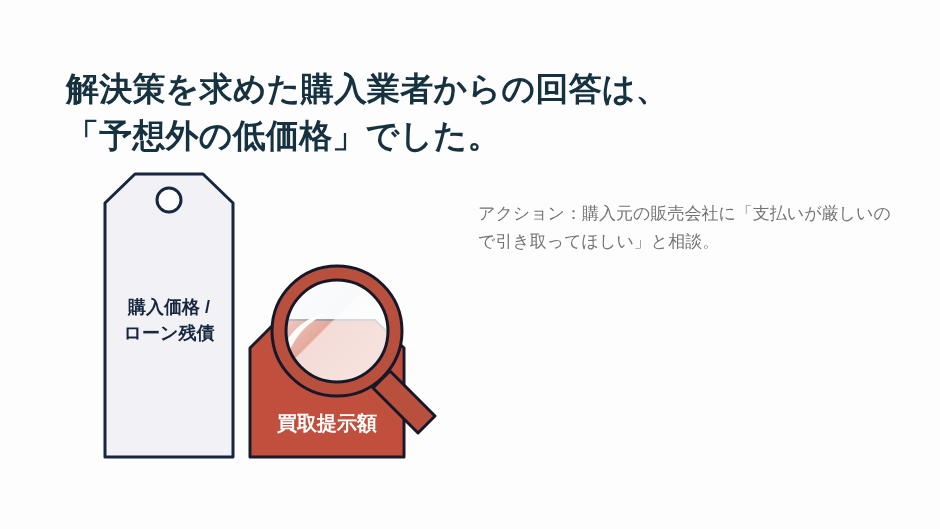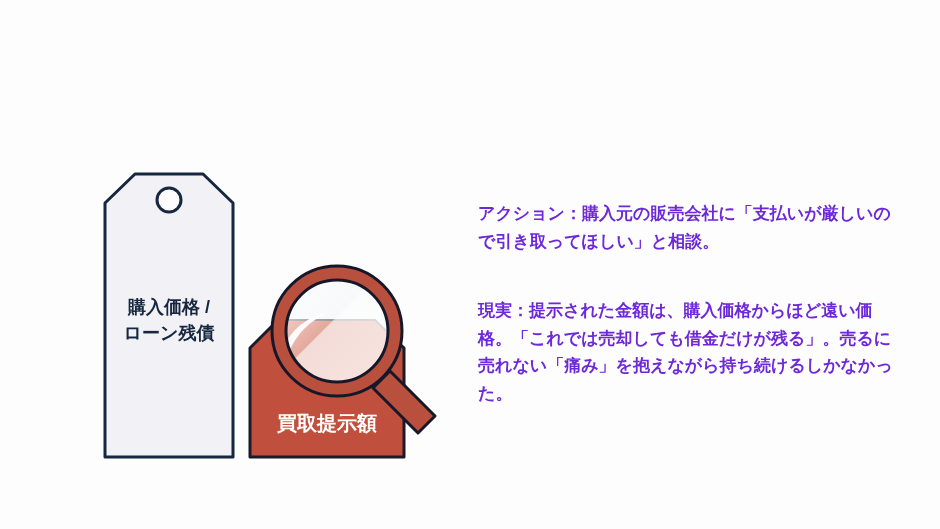--- a/index.html
+++ b/index.html
@@ -61,33 +61,35 @@
     font-weight: bold;
     text-anchor: middle;
   }
 
   
   #copy {
     position: absolute;
     left: 478px;
     top: 200px;
     width: 420px;
-    color: #6d28d9;
+    color: #737373;
     font-size: 17px;
-    font-weight: bold;
+    font-weight: normal;
     line-height: 1.62;
   }
   #copy .para { margin: 0; }
   #copy .para + .para { margin-top: 42px; }
 </style>
 </head>
 <body>
 
 <div id="slide">
 
+  <h1 id="title">解決策を求めた購入業者からの回答は、
+「予想外の低価格」でした。</h1>
 
   <div id="graphic">
     <svg viewBox="0 0 400 320" xmlns="http://www.w3.org/2000/svg" aria-hidden="true">
 
       <g>
         <path d="M 45 45 L 75 16 L 143 16 L 173 45 L 173 299 L 45 299 Z" fill="#f1f1f6" stroke="#16273f" stroke-width="3" stroke-linejoin="round"></path>
         <circle cx="109" cy="42" r="12" fill="#fdfdfd" stroke="#16273f" stroke-width="3"></circle>
         <text class="tag-label-white" x="109" y="155">購入価格 /</text>
         <text class="tag-label-white" x="109" y="181">ローン残債</text>
       </g>
@@ -122,16 +124,15 @@
         <circle cx="277" cy="173" r="58" fill="none" stroke="#b9503d" stroke-width="13"></circle>
         <circle cx="277" cy="173" r="65" fill="none" stroke="#16182a" stroke-width="3"></circle>
         <circle cx="277" cy="173" r="51" fill="none" stroke="#16182a" stroke-width="3"></circle>
       </g>
 
     </svg>
   </div>
 
   <div id="copy">
     <p class="para">アクション：購入元の販売会社に「支払いが厳しいので引き取ってほしい」と相談。</p>
-    <p class="para">現実：提示された金額は、購入価格からほど遠い価格。「これでは売却しても借金だけが残る」。売るに売れない「痛み」を抱えながら持ち続けるしかなかった。</p>
   </div>
 
 </div>
 
 </body></html>

